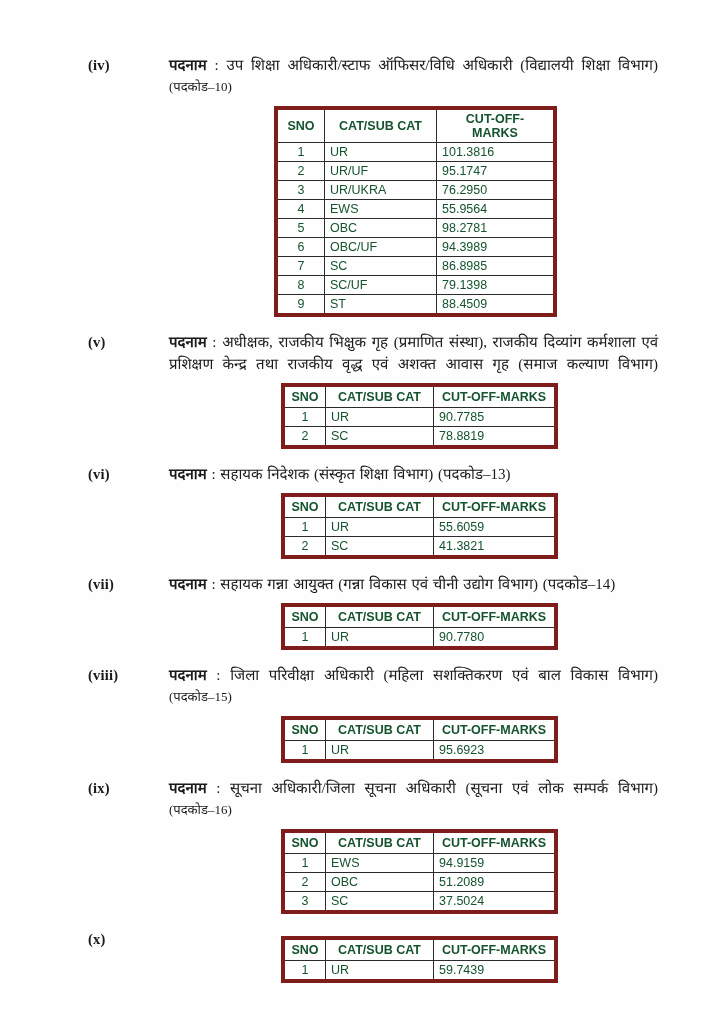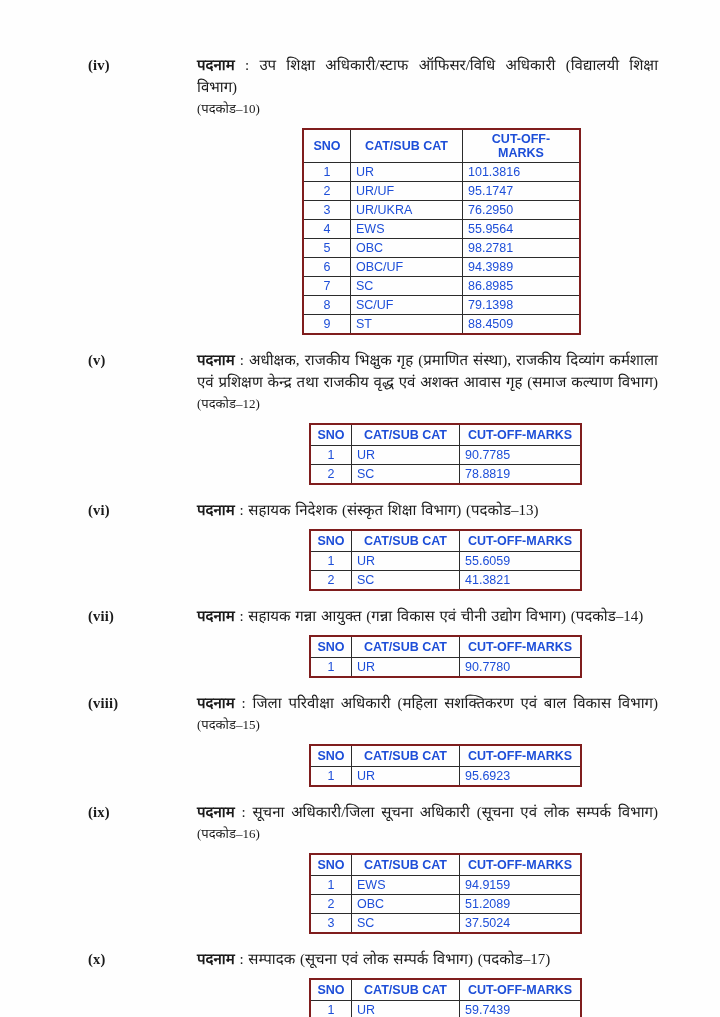--- a/index.html
+++ b/index.html
@@ -16,21 +16,20 @@
     color: #1a1a1a;
     box-sizing: border-box;
     padding: 54px 62px 0 88px;
     font-family: "Liberation Serif", "DejaVu Sans", serif;
     overflow: hidden;
   }
   .section {
     display: flex;
     align-items: flex-start;
     margin-bottom: 14px;
-    gap: 28px;
   }
   .section-label {
     flex: 0 0 37px;
     font-weight: bold;
     font-size: 14.5px;
     line-height: 22px;
     letter-spacing: 0.2px;
   }
   .section-body {
     flex: 1 1 auto;
@@ -51,22 +50,22 @@
   }
   .padcode {
     font-size: 13px;
     line-height: 22px;
   }
   table.cutoff-table {
     border-collapse: collapse;
     margin: 8px 0 0 112px;
     font-family: "Liberation Sans", "DejaVu Sans", sans-serif;
     font-size: 12.5px;
-    color: #1d4ed8;
-    border: 2px solid #7f1d1d;
+    color: #14532d;
+    border: 4px solid #7f1d1d;
   }
   table.cutoff-table.wide {
     margin-left: 105px;
   }
   .cutoff-table th, .cutoff-table td {
     border: 1.2px solid #2b2b2b;
     height: 16px;
     padding: 1px 5px;
   }
   .cutoff-table th {
@@ -150,21 +149,20 @@
                 <td class="c2">88.4509</td>
               </tr>
             </tbody>
           </table>
         </div>
       </div>
       <div class="section">
         <div class="section-label">(v)</div>
         <div class="section-body">
           <div class="heading justified"><span class="term">पदनाम</span> <span class="sep">:</span> <span class="title-text">अधीक्षक, राजकीय भिक्षुक गृह (प्रमाणित संस्था), राजकीय दिव्यांग कर्मशाला एवं प्रशिक्षण केन्द्र तथा राजकीय वृद्ध एवं अशक्त आवास गृह (समाज कल्याण विभाग)</span></div>
-          <div class="padcode">(पदकोड–12)</div>
           <table class="cutoff-table">
             <thead>
               <tr>
                 <th class="c0">SNO</th>
                 <th class="c1">CAT/SUB CAT</th>
                 <th class="c2">CUT-OFF-MARKS</th>
               </tr>
             </thead>
             <tbody>
               <tr>
@@ -282,21 +280,20 @@
                 <td class="c1">SC</td>
                 <td class="c2">37.5024</td>
               </tr>
             </tbody>
           </table>
         </div>
       </div>
       <div class="section">
         <div class="section-label">(x)</div>
         <div class="section-body">
-          <div class="heading"><span class="term">पदनाम</span> <span class="sep">:</span> <span class="title-text">सम्पादक (सूचना एवं लोक सम्पर्क विभाग) (पदकोड–17)</span></div>
           <table class="cutoff-table">
             <thead>
               <tr>
                 <th class="c0">SNO</th>
                 <th class="c1">CAT/SUB CAT</th>
                 <th class="c2">CUT-OFF-MARKS</th>
               </tr>
             </thead>
             <tbody>
               <tr>

